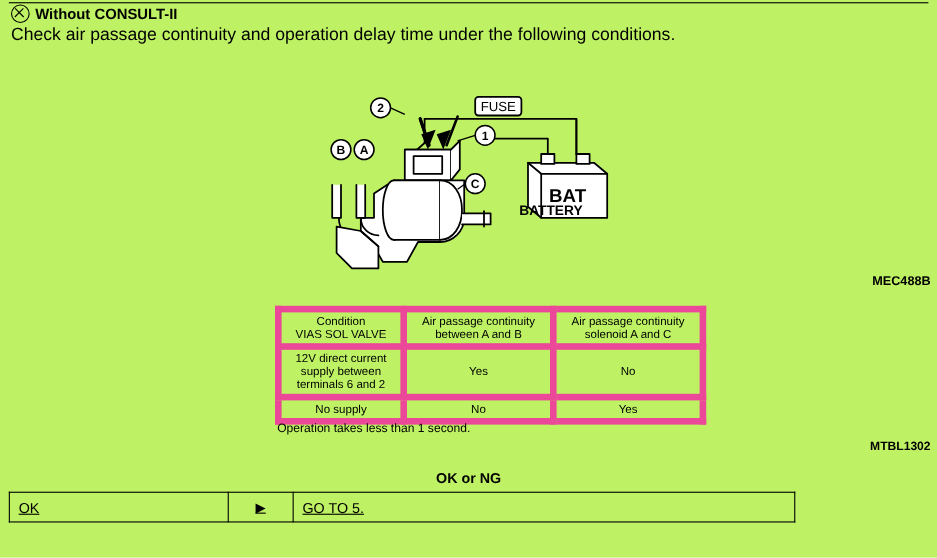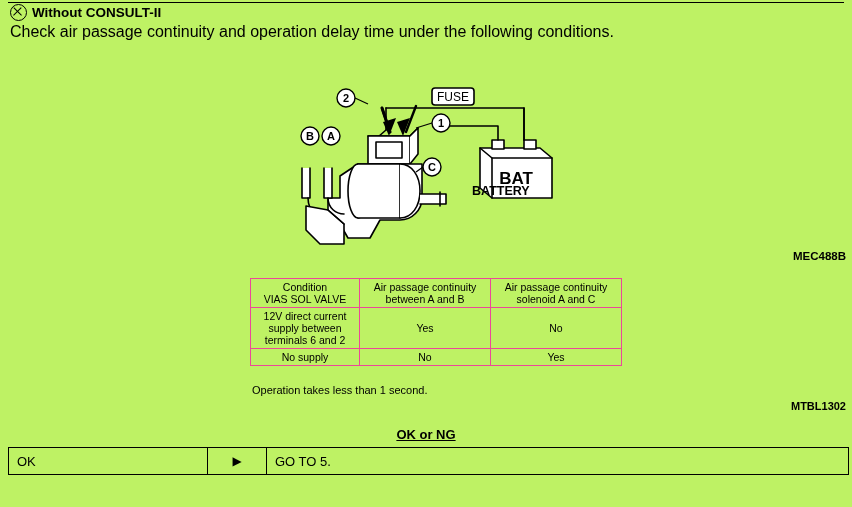--- a/index.html
+++ b/index.html
@@ -81,21 +81,21 @@
   }
 
   
   .spec-table {
     position: absolute;
     left: 250px; top: 278px;
     border-collapse: collapse;
     font-size: 10.5px;
   }
   .spec-table td, .spec-table th {
-    border: 1px solid #ec4899;
+    border: 6px solid #ec4899;
     padding: 2px 4px;
     text-align: center;
     vertical-align: middle;
     font-weight: normal;
   }
   .spec-table th {
     line-height: 1.15;
   }
   .col-cond { width: 100px; }
   .col-ab { width: 122px; }
@@ -116,28 +116,28 @@
     font-weight: bold;
   }
 
   
   .okng-title {
     position: absolute;
     left: 0; right: 0; top: 427px;
     text-align: center;
     font-size: 13px;
     font-weight: bold;
-    text-decoration: underline;
   }
   .dec-table {
     position: absolute;
     left: 8px; top: 447px;
-    width: 841px;
+    width: 715px;
     border-collapse: collapse;
     font-size: 13px;
+    text-decoration: underline;
   }
   .dec-table td {
     border: 1px solid #000;
     height: 26px;
     padding: 0 8px;
     vertical-align: middle;
   }
   .dec-res { width: 182px; }
   .dec-arrow { width: 42px; text-align: center; font-size: 12px; }
   .dec-act { }

